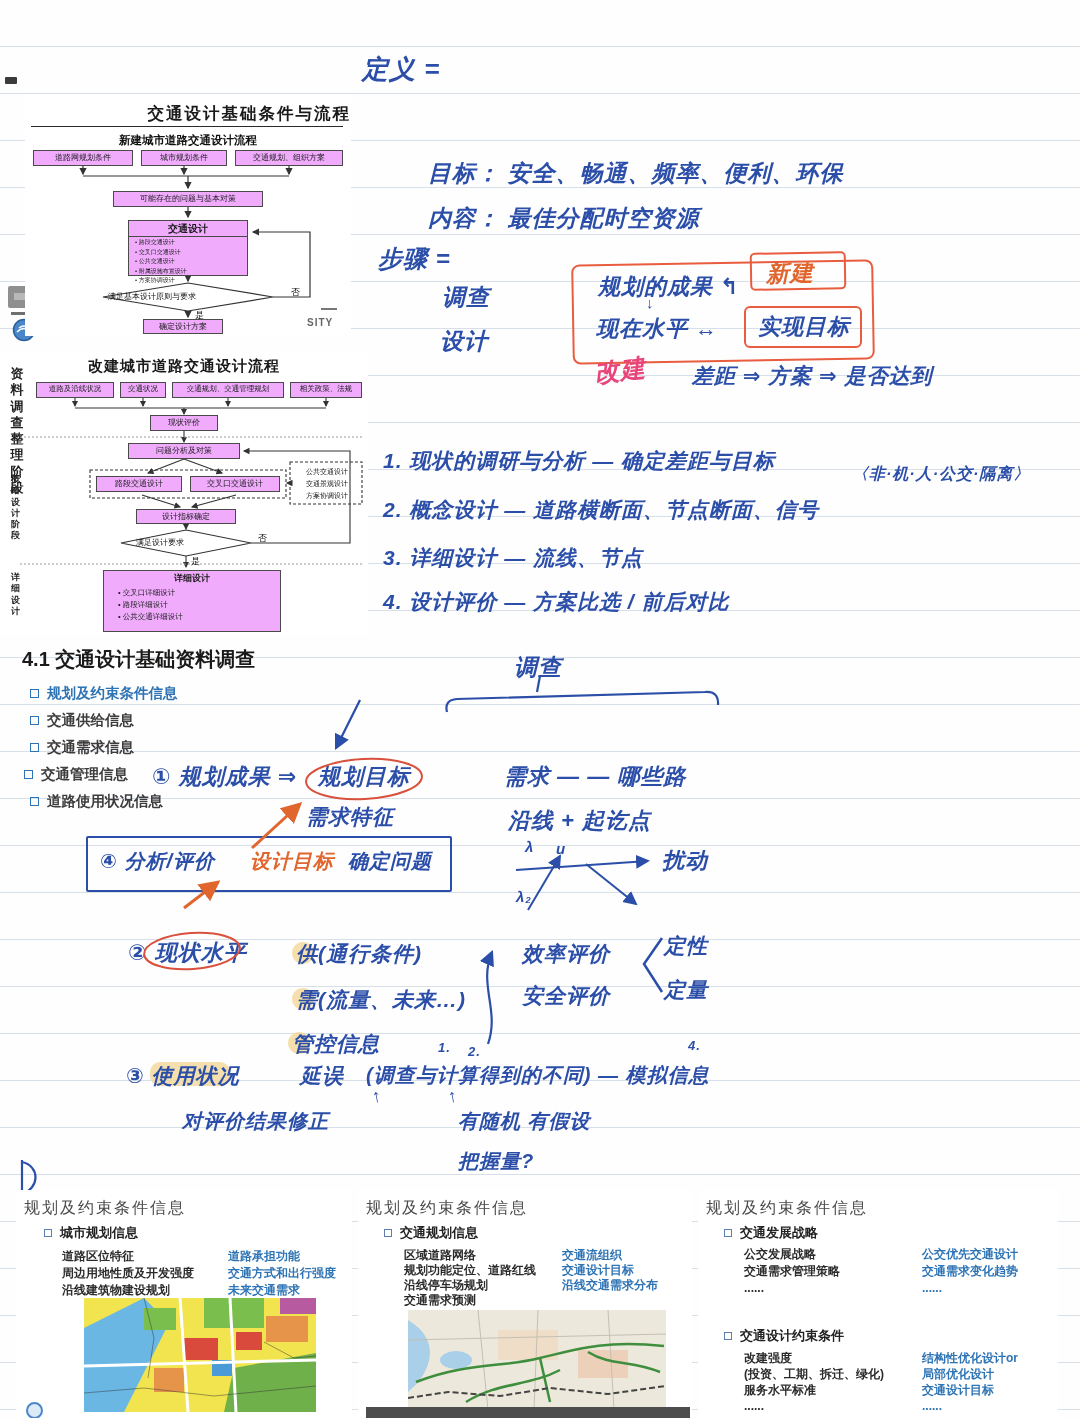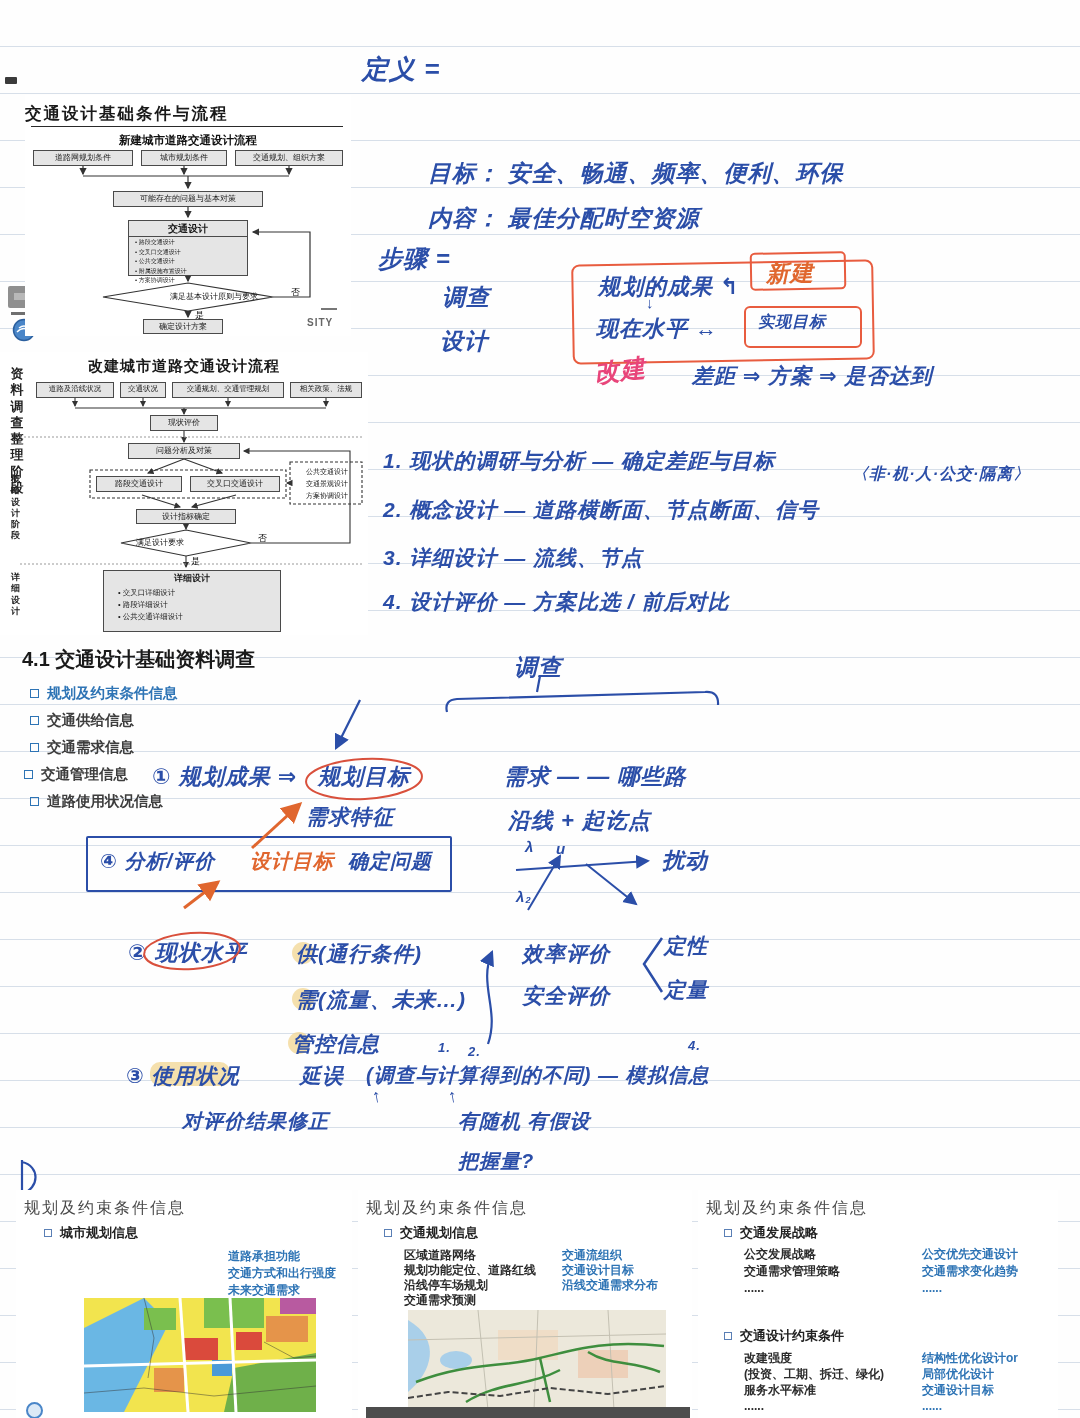--- a/index.html
+++ b/index.html
@@ -4,21 +4,21 @@
 <style>
   :root{
     --ink:#2b4ea8; --red:#d9503c; --pink:#e8457a; --orange:#e0662e; --pblue:#2e74b5;
   }
   *{box-sizing:border-box;margin:0;padding:0}
   body{background:#ffffff;font-family:"Liberation Sans","DejaVu Sans",sans-serif}
   .page{position:relative;width:1080px;height:1418px;background:#fefefe;overflow:hidden}
   .rules{position:absolute;inset:0;background:repeating-linear-gradient(to bottom,transparent 0 45.5px,#d7dfe9 45.5px 47px)}
   .card{position:absolute;background:#fff}
   .abs{position:absolute}
-  .fb{position:absolute;border:1px solid #4a4a4a;background:#e5e5e5;color:#1a1a1a;text-align:center;white-space:nowrap;font-size:8px;line-height:1.7}
+  .fb{position:absolute;border:1px solid #4a4a4a;background:#f0abfc;color:#1a1a1a;text-align:center;white-space:nowrap;font-size:8px;line-height:1.7}
   .hw{position:absolute;color:var(--ink);font-style:italic;font-weight:600;white-space:nowrap;letter-spacing:1px}
   .vtext{position:absolute;color:#222;word-break:break-all;line-height:1.25;text-align:center;font-weight:bold}
   .sq{display:inline-block;width:9px;height:9px;border:1.5px solid var(--pblue);margin-right:8px;flex:none}
   .b41{position:absolute;display:flex;align-items:center;font-size:14.5px;font-weight:bold;color:#3d3d3d;white-space:nowrap}
   .btitle{position:absolute;font-size:16px;color:#4a4a4a;letter-spacing:2px;white-space:nowrap}
   .bsec{position:absolute;display:flex;align-items:center;font-size:13px;font-weight:bold;color:#222;white-space:nowrap}
   .bsec .sq{width:8px;height:8px;border-color:#5a7fb5}
   .col{position:absolute;font-size:12px;font-weight:bold;color:#2b2b2b;line-height:16px;white-space:nowrap}
   .col.blue{color:var(--pblue)}
   .flist{list-style:none;text-align:left;padding:1px 0 0 6px}
@@ -43,21 +43,21 @@
     <circle cx="12" cy="12" r="10.5" fill="#4a86c8" stroke="#2b5f9e" stroke-width="1.5"></circle>
     <path d="M5,14 q7,-7 14,0 M7,10 q5,-4 10,0" stroke="#fff" stroke-width="1.4" fill="none"></path>
   </svg>
   <svg class="abs" style="left:90px;top:288px" width="34" height="24">
     <polygon points="2,14 9,10 12,16" fill="#333"></polygon>
     <polygon points="9,10 30,2 33,12 12,16" fill="#c9c9c9" stroke="#8a8a8a" stroke-width="0.8"></polygon>
     <polygon points="26,3 33,1 33,12 28,13" fill="#d8b56a"></polygon>
   </svg>
 
   <div class="card" style="left:25px;top:95px;width:326px;height:241px">
-    <div class="abs" style="left:0;top:8px;width:100%;text-align:left;font-size:16.5px;font-weight:bold;color:#1a1a1a;letter-spacing:2px">交通设计基础条件与流程</div>
+    <div class="abs" style="left:0;top:8px;width:100%;text-align:right;font-size:16.5px;font-weight:bold;color:#1a1a1a;letter-spacing:2px">交通设计基础条件与流程</div>
     <div class="abs" style="left:6px;top:31px;width:312px;height:0;border-top:1.5px solid #2a2a2a"></div>
     <div class="abs" style="left:0;top:38px;width:100%;text-align:center;font-size:11.5px;font-weight:bold;color:#111">新建城市道路交通设计流程</div>
 
     <svg class="abs" style="left:0;top:0" width="326" height="241">
       <defs>
           <marker id="ag1" markerWidth="7" markerHeight="7" refX="5" refY="3" orient="auto">
             <path d="M0,0 L6,3 L0,6 Z" fill="#333"></path>
           </marker>
         </defs>
       <g stroke="#333" stroke-width="1.2" fill="none">
@@ -83,21 +83,21 @@
       <div style="border-bottom:1px solid #4a4a4a;font-weight:bold;line-height:15px">交通设计</div>
       <ul class="flist">
         <li>路段交通设计</li>
         <li>交叉口交通设计</li>
         <li>公共交通设计</li>
         <li>附属设施布置设计</li>
         <li>方案协调设计</li>
       </ul>
     </div>
 
-    <div class="abs" style="left:93px;top:196px;width:140px;text-align:right;font-size:8px;color:#111">满足基本设计原则与要求</div>
+    <div class="abs" style="left:83px;top:196px;width:140px;text-align:left;font-size:8px;color:#111">满足基本设计原则与要求</div>
     <div class="abs" style="left:266px;top:191px;font-size:9px;color:#111">否</div>
     <div class="abs" style="left:170px;top:214px;font-size:9px;color:#111">是</div>
     <div class="fb" style="left:118px;top:224px;width:80px;height:15px">确定设计方案</div>
     <div class="abs" style="left:296px;top:213px;width:16px;height:2px;background:#777"></div>
     <div class="abs" style="left:282px;top:222px;font-size:10px;font-weight:bold;color:#666;letter-spacing:1px">SITY</div>
   </div>
 
   <div class="card" style="left:0;top:352px;width:368px;height:283px">
     <div class="abs" style="left:0;top:5px;width:100%;text-align:center;font-size:15px;font-weight:bold;color:#1a1a1a;letter-spacing:1px">改建城市道路交通设计流程</div>
 
@@ -170,21 +170,21 @@
   <div class="hw" style="left:378px;top:243px;font-size:24px">步骤 =</div>
   <div class="hw" style="left:442px;top:282px;font-size:23px">调查</div>
   <div class="hw" style="left:440px;top:326px;font-size:23px">设计</div>
 
   <div class="abs" style="left:572px;top:262px;width:302px;height:100px;border:2.5px solid #e85c3f;border-radius:8px;transform:rotate(-1deg)"></div>
   <div class="abs" style="left:750px;top:252px;width:96px;height:38px;border:2.5px solid #e85c3f;border-radius:5px;transform:rotate(-1deg)"></div>
   <div class="abs" style="left:744px;top:306px;width:118px;height:42px;border:2.5px solid #e85c3f;border-radius:6px"></div>
   <div class="hw" style="left:598px;top:272px;font-size:22px">规划的成果 ↰</div>
   <div class="hw" style="left:646px;top:294px;font-size:15px">↓</div>
   <div class="hw" style="left:596px;top:314px;font-size:22px">现在水平 ↔</div>
-  <div class="hw" style="left:758px;top:312px;font-size:16px">实现目标</div>
+  <div class="hw" style="left:758px;top:312px;font-size:22px">实现目标</div>
   <div class="hw" style="left:766px;top:258px;font-size:23px;color:var(--orange);transform:rotate(-2deg)">新建</div>
   <div class="hw" style="left:594px;top:354px;font-size:25px;color:var(--pink);transform:rotate(-7deg)">改建</div>
   <div class="hw" style="left:692px;top:362px;font-size:21px">差距 ⇒ 方案 ⇒ 是否达到</div>
 
   <div class="hw" style="left:383px;top:447px;font-size:21px">1. 现状的调研与分析 — 确定差距与目标</div>
   <div class="hw" style="left:852px;top:464px;font-size:16px">〈非·机·人·公交·隔离〉</div>
   <div class="hw" style="left:383px;top:496px;font-size:21px">2. 概念设计 — 道路横断面、节点断面、信号</div>
   <div class="hw" style="left:383px;top:544px;font-size:21px">3. 详细设计 — 流线、节点</div>
   <div class="hw" style="left:383px;top:588px;font-size:21px">4. 设计评价 — 方案比选 / 前后对比</div>
 
@@ -274,20 +274,25 @@
     <polyline points="662,938 644,964 662,992" stroke="#2b4ea8" stroke-width="2.5" fill="none"></polyline>
     <path d="M22,1162 C40,1166 40,1188 22,1194 M22,1160 L22,1194" stroke="#2b4ea8" stroke-width="2.2" fill="none"></path>
   </svg>
 
   <div class="card" style="left:16px;top:1190px;width:336px;height:228px">
     <div class="btitle" style="left:8px;top:8px">规划及约束条件信息</div>
     <div class="bsec" style="left:28px;top:34px">
         <span class="sq"></span>
         <span>城市规划信息</span>
       </div>
+    <div class="col" style="left:46px;top:58px;line-height:17px">
+      <div>道路区位特征</div>
+      <div>周边用地性质及开发强度</div>
+      <div>沿线建筑物建设规划</div>
+    </div>
     <div class="col blue" style="left:212px;top:58px;line-height:17px">
       <div>道路承担功能</div>
       <div>交通方式和出行强度</div>
       <div>未来交通需求</div>
     </div>
     <svg class="abs" style="left:68px;top:108px" width="232" height="114">
       <rect width="232" height="114" fill="#f2e44e"></rect>
       <polygon points="0,30 60,0 85,25 40,114 0,114" fill="#6ab7e4"></polygon>
       <rect x="120" y="0" width="60" height="30" fill="#7abf4e"></rect>
       <polygon points="150,70 232,55 232,114 140,114" fill="#6fb04a"></polygon>

